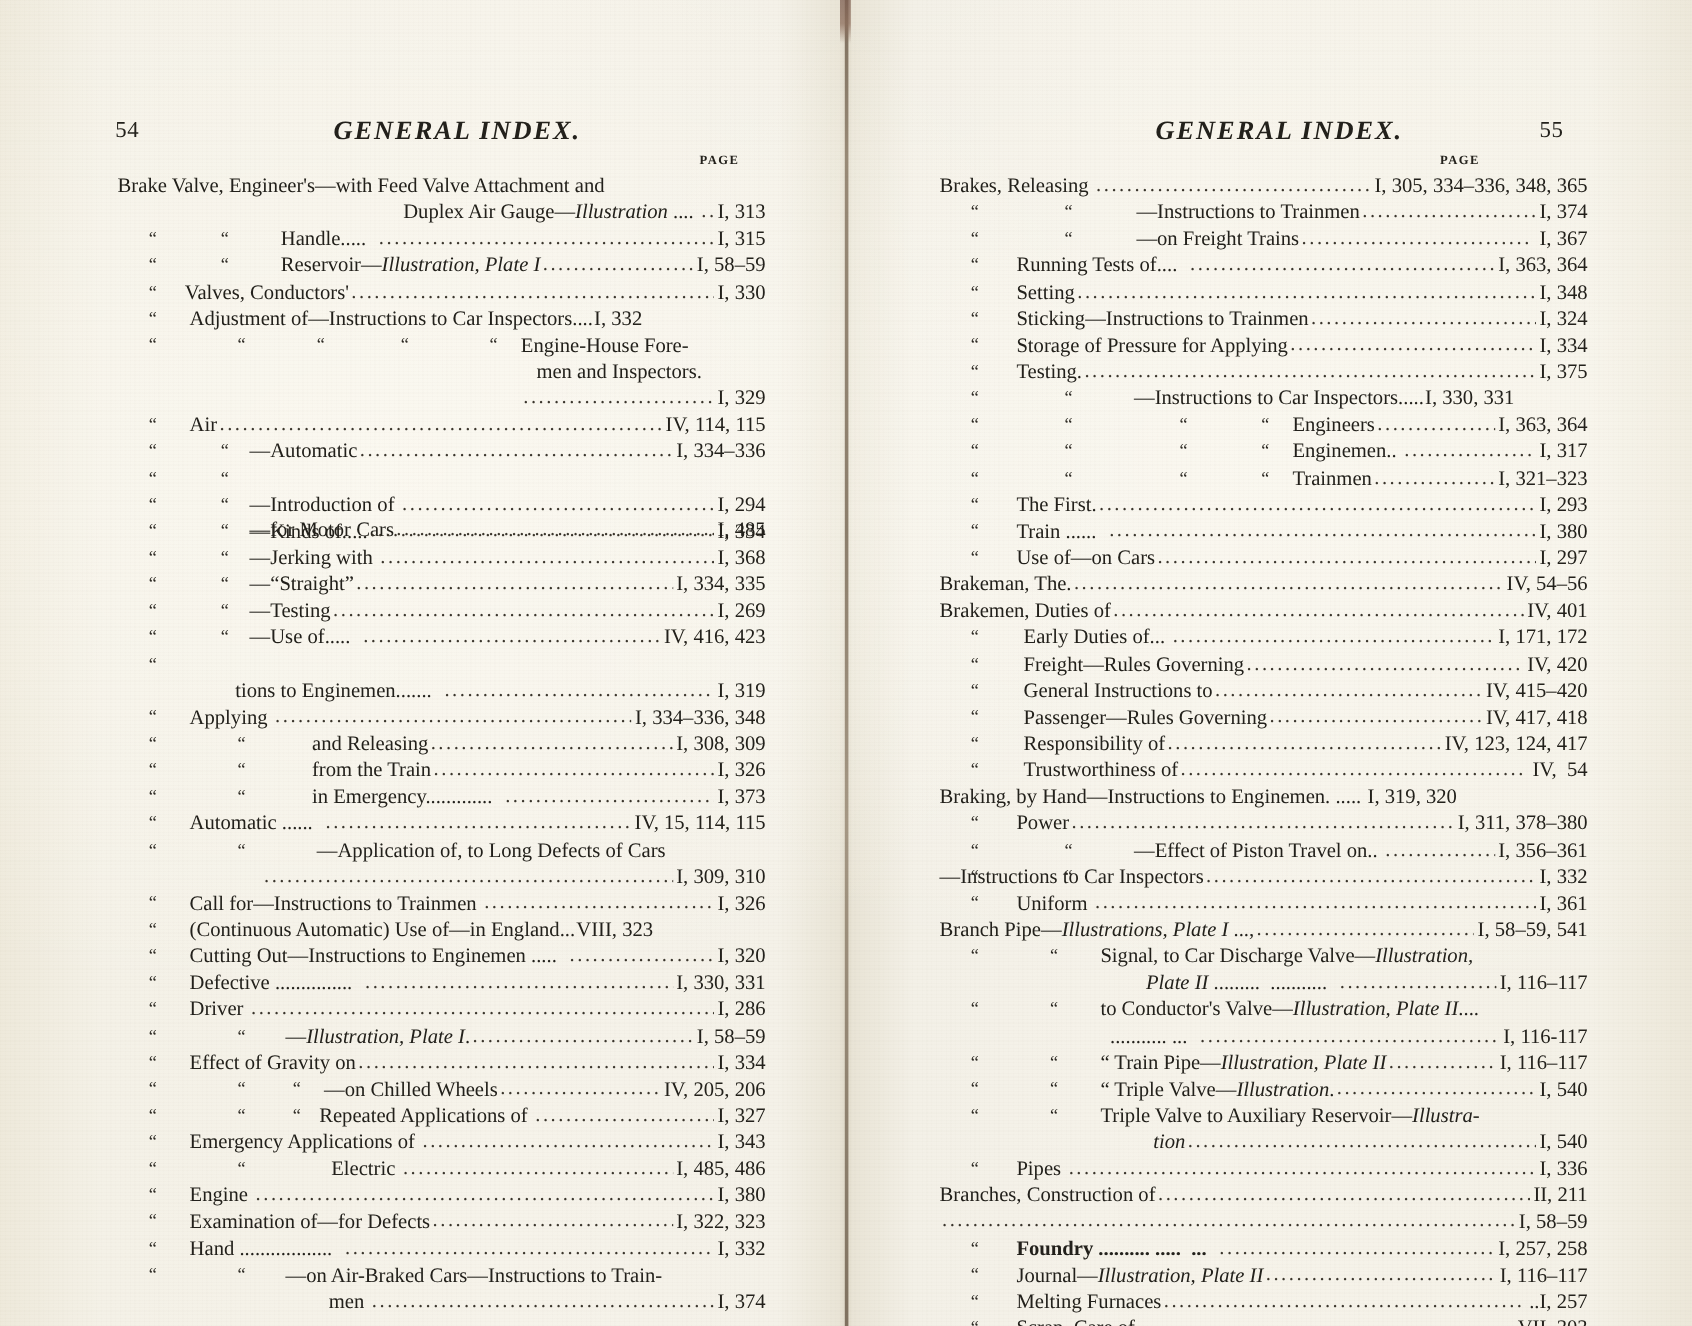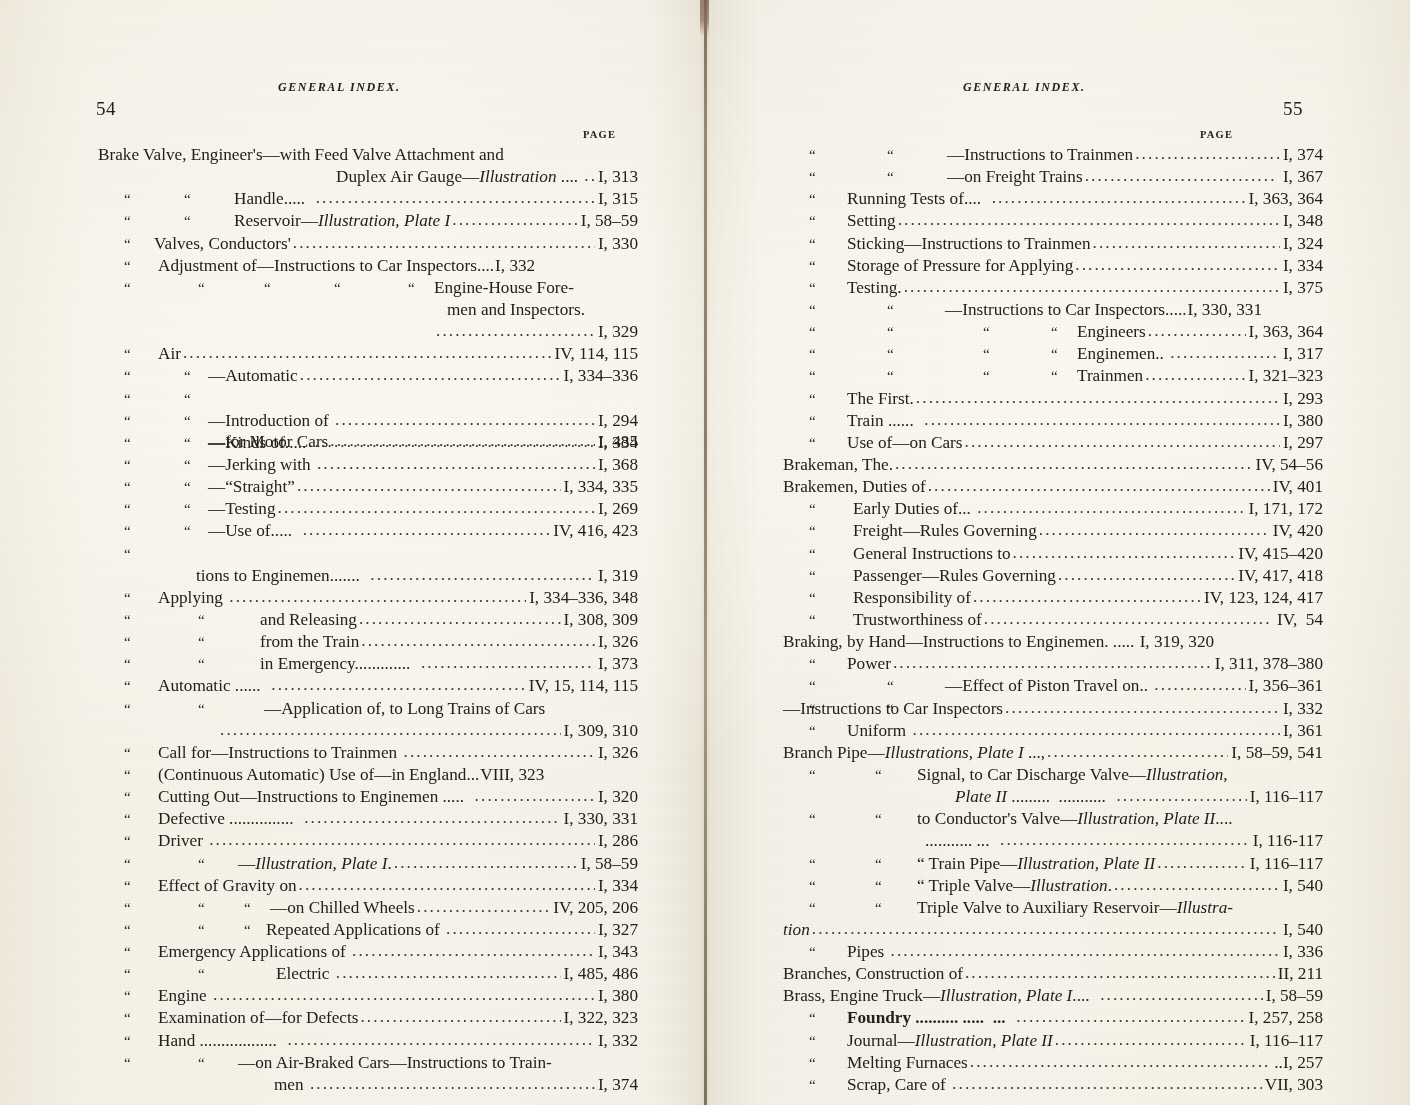--- a/index.html
+++ b/index.html
@@ -51,24 +51,24 @@
     position: absolute;
     top: 0;
     height: 1105px;
     width: 705px;
   }
   .leaf.left  { left: 0; }
   .leaf.right { left: 705px; }
 
   .running-head {
     position: absolute;
-    top: 80px;
+    top: 96px;
     height: 24px;
     font-style: italic;
-    font-size: 12px;
+    font-size: 22px;
     letter-spacing: 1.6px;
     font-weight: 700;
     white-space: nowrap;
   }
   .folio {
     position: absolute;
     top: 98px;
     font-size: 19px;
     font-weight: 400;
     letter-spacing: .5px;
@@ -296,21 +296,21 @@
         </div>
         <div class="line">
           <span class="dit" style="left: 26px;">“</span>
           <span class="txt" style="margin-left: 60px;">Automatic ......  </span>
           <span class="leader"></span>
           <span class="ref">IV, 15, 114, 115</span>
         </div>
         <div class="line nolead">
           <span class="dit" style="left: 26px;">“</span>
           <span class="dit" style="left: 100px;">“</span>
-          <span class="txt" style="margin-left: 166px;">—Application of, to Long Trains of Cars</span>
+          <span class="txt" style="margin-left: 166px;">—Application of, to Long Defects of Cars</span>
           <span class="ref"></span>
         </div>
         <div class="line">
           <span class="txt" style="margin-left: 120px;"></span>
           <span class="leader"></span>
           <span class="ref">I, 309, 310</span>
         </div>
         <div class="line">
           <span class="dit" style="left: 26px;">“</span>
           <span class="txt" style="margin-left: 60px;">Call for—Instructions to Trainmen </span>
@@ -413,20 +413,25 @@
         </div>
       </div>
   </div>
 
   <div class="leaf right">
     <div class="folio">55</div>
     <div class="running-head">GENERAL INDEX.</div>
     <div class="page-label">PAGE</div>
     <div class="index" id="right-index">
         <div class="line">
+          <span class="txt" style="margin-left: 0px;">Brakes, Releasing </span>
+          <span class="leader"></span>
+          <span class="ref">I, 305, 334–336, 348, 365</span>
+        </div>
+        <div class="line">
           <span class="dit" style="left: 26px;">“</span>
           <span class="dit" style="left: 104px;">“</span>
           <span class="txt" style="margin-left: 164px;">—Instructions to Trainmen</span>
           <span class="leader"></span>
           <span class="ref">I, 374</span>
         </div>
         <div class="line">
           <span class="dit" style="left: 26px;">“</span>
           <span class="dit" style="left: 104px;">“</span>
           <span class="txt" style="margin-left: 164px;">—on Freight Trains</span>
@@ -631,37 +636,36 @@
           <span class="leader"></span>
           <span class="ref">I, 540</span>
         </div>
         <div class="line nolead">
           <span class="dit" style="left: 26px;">“</span>
           <span class="dit" style="left: 92px;">“</span>
           <span class="txt" style="margin-left: 134px;">Triple Valve to Auxiliary Reservoir—<i>Illustra-</i></span>
           <span class="ref"></span>
         </div>
         <div class="line">
-          <span class="txt" style=""><i>tion</i></span>
+          <span class="txt" style="margin-left: 178px;"><i>tion</i></span>
           <span class="leader"></span>
           <span class="ref">I, 540</span>
         </div>
         <div class="line">
           <span class="dit" style="left: 26px;">“</span>
           <span class="txt" style="margin-left: 64px;">Pipes </span>
           <span class="leader"></span>
           <span class="ref">I, 336</span>
         </div>
         <div class="line">
           <span class="txt" style="margin-left: 0px;">Branches, Construction of</span>
           <span class="leader"></span>
           <span class="ref">II, 211</span>
         </div>
         <div class="line">
-          <span class="txt" style="margin-left: 0px;">Brass, Engine Truck—<i>Illustration, Plate I</i>....  </span>
           <span class="leader"></span>
           <span class="ref">I, 58–59</span>
         </div>
         <div class="line">
           <span class="dit" style="left: 26px;">“</span>
           <span class="txt" style="margin-left: 64px; font-weight: bold;">Foundry .......... .....  ...  </span>
           <span class="leader"></span>
           <span class="ref">I, 257, 258</span>
         </div>
         <div class="line">

